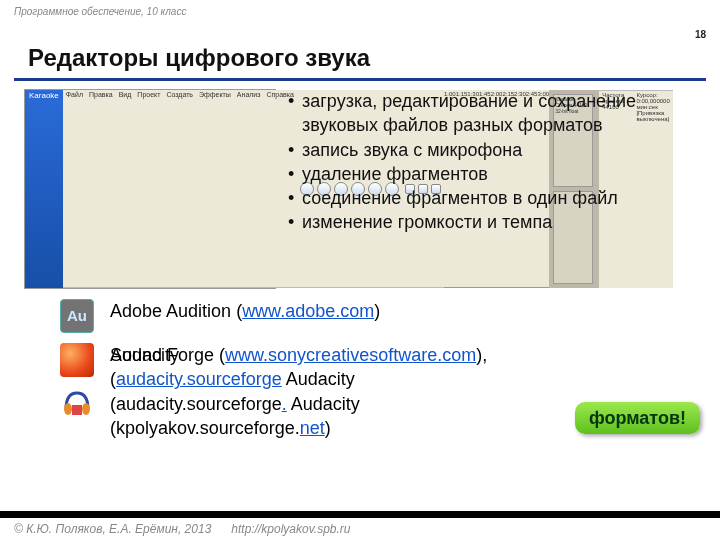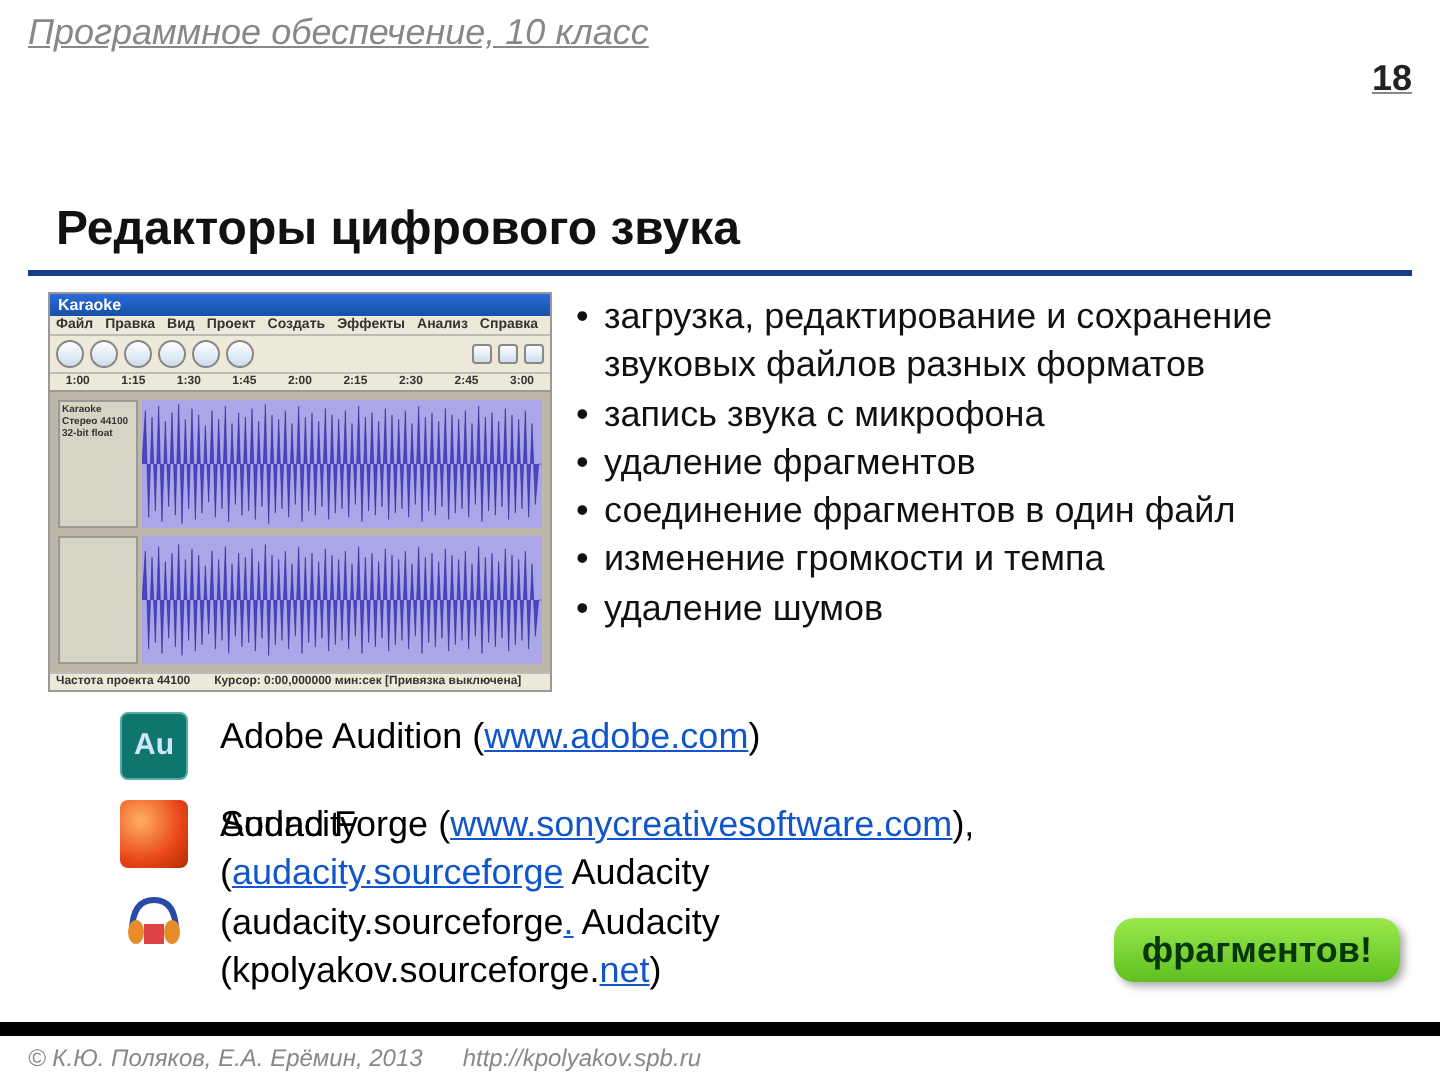--- a/index.html
+++ b/index.html
@@ -4,58 +4,57 @@
 <style>
   * { box-sizing: border-box; margin: 0; padding: 0; }
   body {
     width: 720px; height: 540px;
     font-family: Arial, sans-serif;
     background: #fff;
     position: relative;
     overflow: hidden;
   }
   .header-strip {
-    color: #888; font-style: italic; font-size: 18px;
+    color: #888; font-style: italic; font-size: 10px;
     padding: 6px 14px 2px 14px;
-    display: flex; justify-content: space-between; text-decoration: underline;
+    display: flex; justify-content: space-between;
   }
   .page-num { font-style: normal; font-weight: bold; color: #222; margin-top: 23px; }
   .title {
     font-size: 24px; font-weight: bold; color: #111;
     padding: 2px 14px 6px 28px;
-    margin-top: 47px;
   }
   .title-rule { height: 3px; background: #1a3c8c; margin: 0 14px 8px 14px; }
   .content { display: flex; padding: 0 20px 0 24px; gap: 12px; }
   .shot {
     width: 252px; height: 200px; flex-shrink: 0;
     border: 1px solid #999; background: #ece9d8;
-    display: flex; flex-direction: column;
-    font-size: 7px; color: #333; font-weight: bold;
+    display: flex; 
+    font-size: 7px; color: #333;
   }
   .shot-title { background: linear-gradient(#2a6bd8,#174fa8); color:#fff; font-size:8px; padding:1px 4px; }
   .shot-menu { background:#ece9d8; border-bottom:1px solid #bbb; padding:1px 3px; display:flex; gap:6px; font-size:7px; }
   .shot-tools { background:#ece9d8; border-bottom:1px solid #bbb; padding:2px 3px; display:flex; gap:3px; align-items:center; }
   .tbtn { width:14px; height:14px; border-radius:7px; border:1px solid #888; background:linear-gradient(#fff,#cde); }
   .tbtn.sm { width:10px; height:10px; border-radius:2px; }
   .shot-ruler { background:#ece9d8; border-bottom:1px solid #999; font-size:6px; display:flex; justify-content:space-around; padding:1px 0; }
   .wave-area { flex:1; background:#bdb8a8; display:flex; flex-direction:column; gap:4px; padding:4px; }
   .track { flex:1; display:flex; gap:2px; }
   .track-info { width:40px; background:#d8d4c4; border:1px solid #999; font-size:5px; padding:1px; }
   .wave { flex:1; background:#3e3a8a; position:relative; overflow:hidden; }
   .wave svg { width:100%; height:100%; display:block; }
   .shot-status { background:#ece9d8; border-top:1px solid #bbb; font-size:6px; padding:1px 3px; display:flex; gap:12px; }
   .bullets { flex:1; font-size: 18px; line-height: 1.35; color:#111; }
   .bullets ul { list-style: none; }
   .bullets li { position: relative; padding-left: 14px; }
   .bullets li::before { content:"•"; position:absolute; left:0; top:0; }
   .apps { padding: 10px 30px 0 60px; font-size: 18px; line-height: 1.35; }
   .app-row { display:flex; align-items:flex-start; gap:16px; margin-bottom: 10px; position:relative; }
   .icon { width:34px; height:34px; flex-shrink:0; border-radius:4px; display:flex; align-items:center; justify-content:center; font-size:15px; font-weight:bold; }
-  .icon.au { background:#0f766e; color:#cfe6ff; border:1px solid #5aa; }
+  .icon.au { background:#737373; color:#cfe6ff; border:1px solid #5aa; }
   .icon.sf { background: radial-gradient(circle at 30% 30%, #ffb060, #e8471a 60%, #b42a00); }
   .icon.ad { background:#fff; }
   .icon.ad svg { width:100%; height:100%; }
   .italic { }
   a.link { color:#1155cc; text-decoration: underline; }
   .free-badge {
     position:absolute; right:-10px; bottom:6px;
     background: linear-gradient(#9be84c,#5ec020);
     border-radius: 10px; padding: 4px 14px;
     color:#04350b; font-weight:bold; font-size:18px;
@@ -145,21 +144,20 @@
     </div>
   </div>
 
   <div class="bullets">
     <ul>
       <li>загрузка,  редактирование и сохранение звуковых файлов разных форматов</li>
       <li>запись звука с микрофона</li>
       <li>удаление фрагментов</li>
       <li>соединение фрагментов в один файл</li>
       <li>изменение громкости и темпа</li>
-      <li>удаление шумов</li>
     </ul>
   </div>
 </div>
 
 <div class="apps">
   <div class="app-row">
     <div class="icon au">Au</div>
     <div>
       <span class="italic">Adobe Audition</span>
       <span> (</span><a class="link">www.adobe.com</a><span>)</span>
@@ -187,20 +185,20 @@
       <div>
         <span>(</span><a class="link">audacity.sourceforge</a><span> Audacity</span>
       </div>
       <div>
         <span>(audacity.sourceforge</span><a class="link">.</a><span> Audacity</span>
       </div>
       <div>
         <span>(kpolyakov.sourceforge.</span><a class="link">net</a><span>)</span>
       </div>
     </div>
-    <div class="free-badge">фрагментов!</div>
+    <div class="free-badge">форматов!</div>
   </div>
 </div>
 
 <div class="footer">
   <span>© К.Ю. Поляков, Е.А. Ерёмин, 2013</span>
   <span>http://kpolyakov.spb.ru</span>
 </div>
 
 </body></html>

